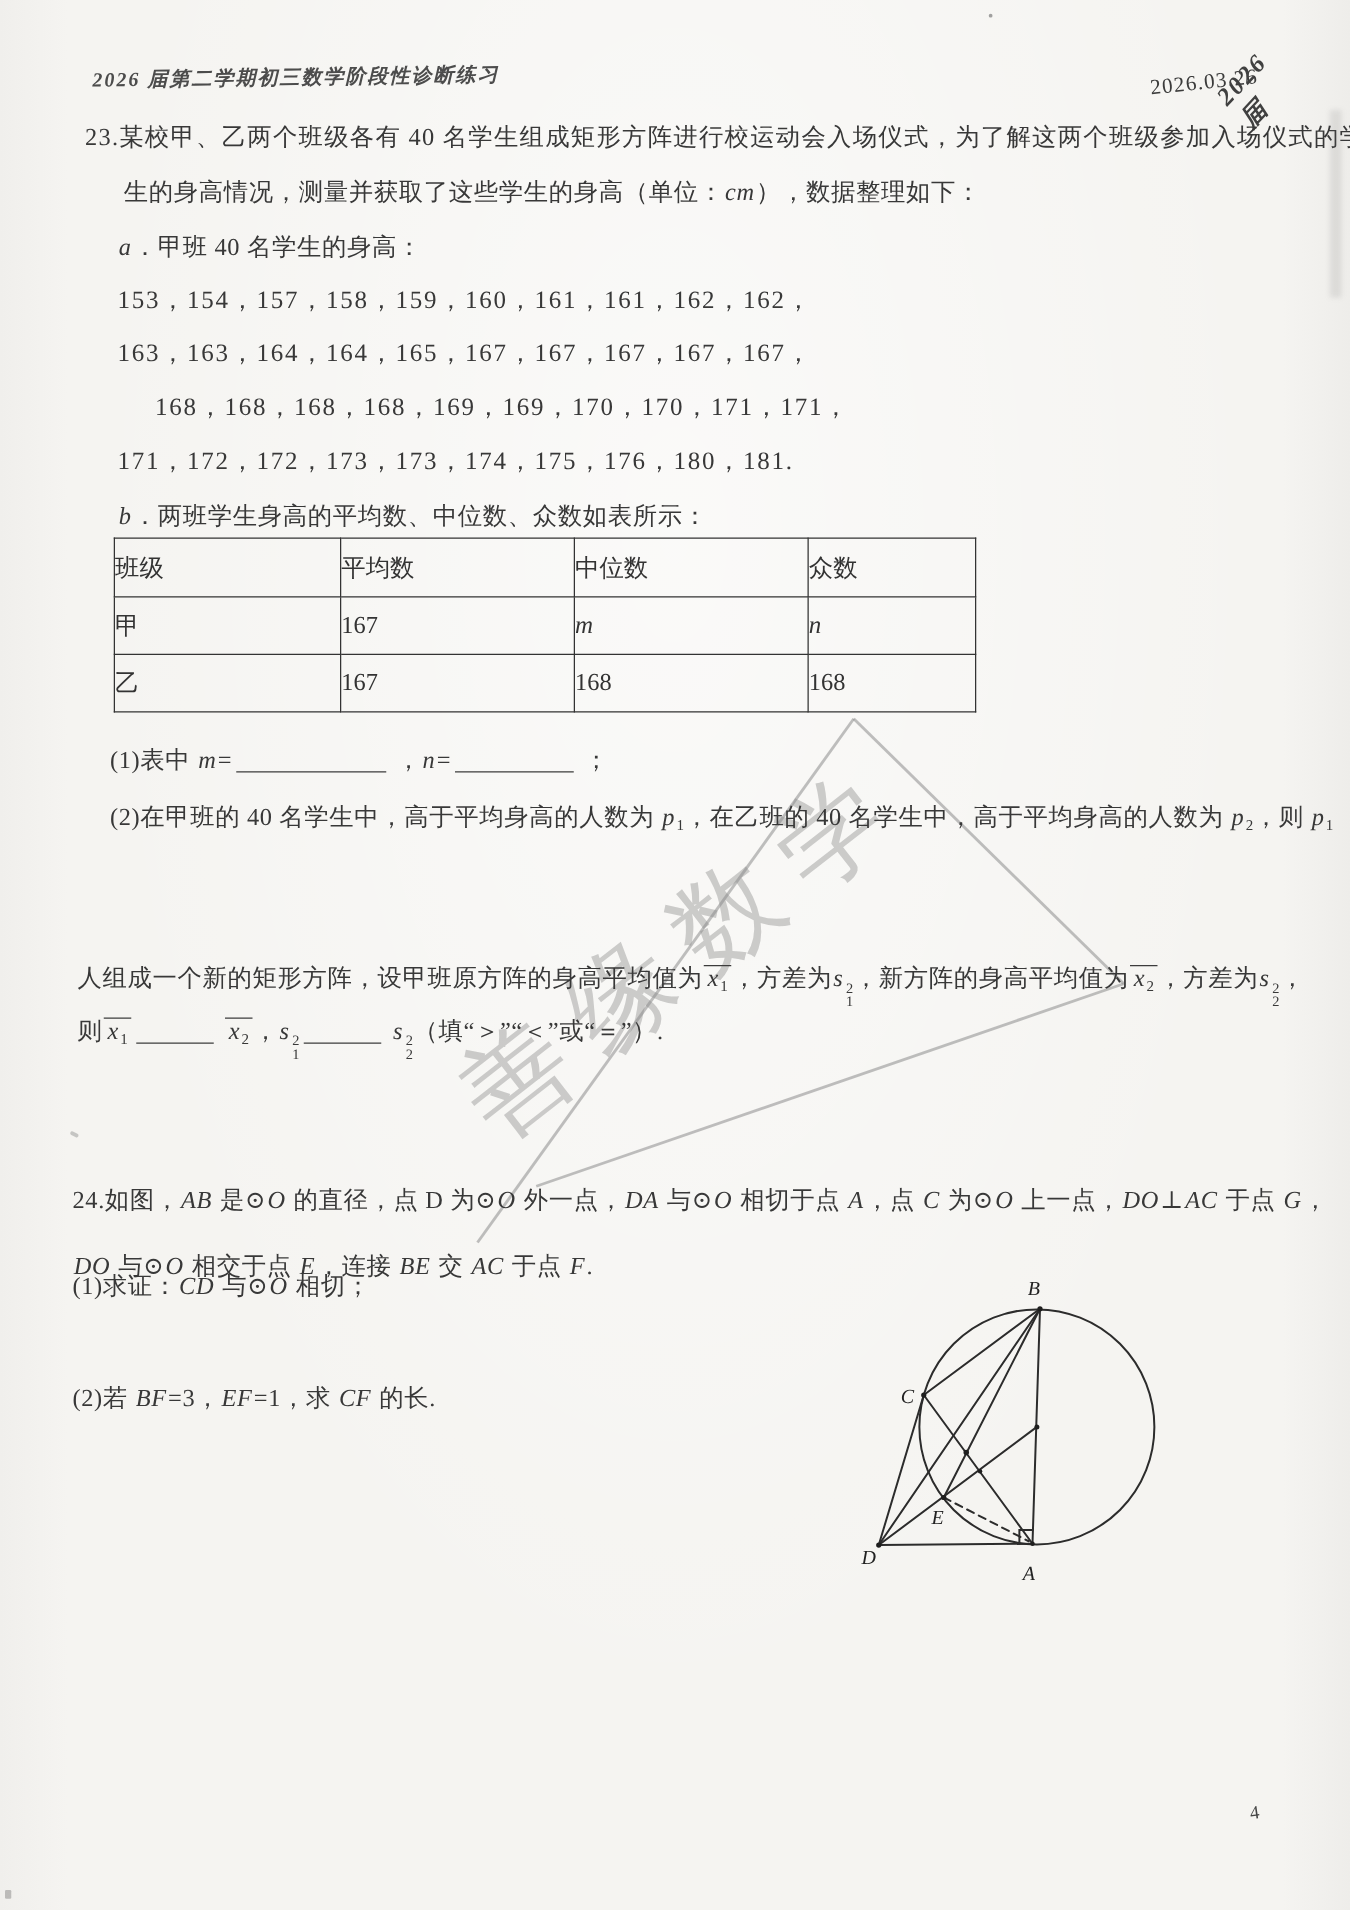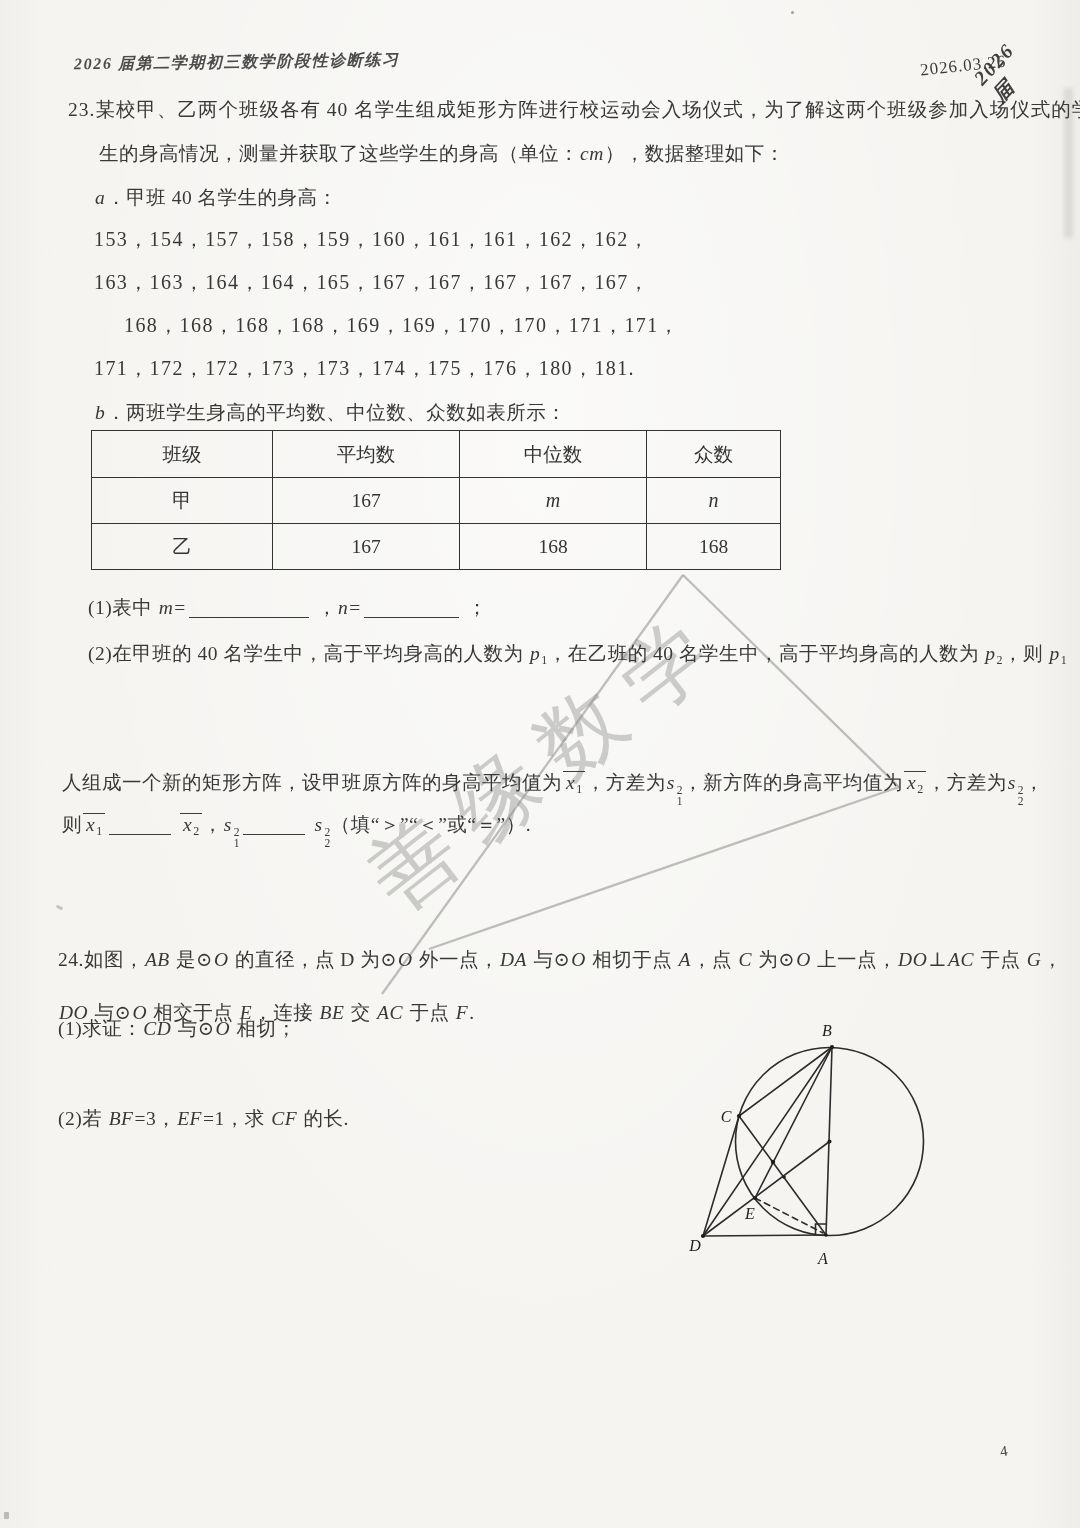--- a/index.html
+++ b/index.html
@@ -24,21 +24,21 @@
   .corner-mark{position:absolute;left:1006px;top:58px;font-size:20px;color:#404040;letter-spacing:2px;
     transform:rotate(-47deg);transform-origin:0 100%;z-index:2;font-weight:bold;font-style:italic;}
 
   .wm-text{position:absolute;left:330px;top:688px;width:470px;height:110px;z-index:1;
     font-size:84px;letter-spacing:22px;color:rgba(128,128,128,.38);font-weight:500;
     transform:rotate(-38deg);white-space:nowrap;}
   .wm-svg{position:absolute;left:0;top:0;z-index:1;pointer-events:none;}
 
   table.stats{position:absolute;left:91px;top:430px;z-index:2;border-collapse:collapse;
     font-size:19.5px;color:#333;table-layout:fixed;}
-  table.stats td{border:1.5px solid #333;text-align:center;padding:0;}
+  table.stats td{border:1.5px solid #333;padding:0;}
   table.stats tr.hrow td{height:46px;}
   table.stats tr.drow td{height:45px;}
   td.mi{font-style:italic;font-size:20px;}
 
   .fig{position:absolute;left:650px;top:1012px;z-index:2;}
   .fig text{font-style:italic;font-size:16px;fill:#222;font-family:"Liberation Serif","DejaVu Serif",serif;}
 
   .pagenum{position:absolute;left:1000px;top:1443px;font-size:15px;color:#444;z-index:2;transform:rotate(-8deg);}
 
   .dot-art{position:absolute;left:791px;top:11px;width:3px;height:3px;border-radius:50%;background:rgba(90,90,90,.55);z-index:2;}

